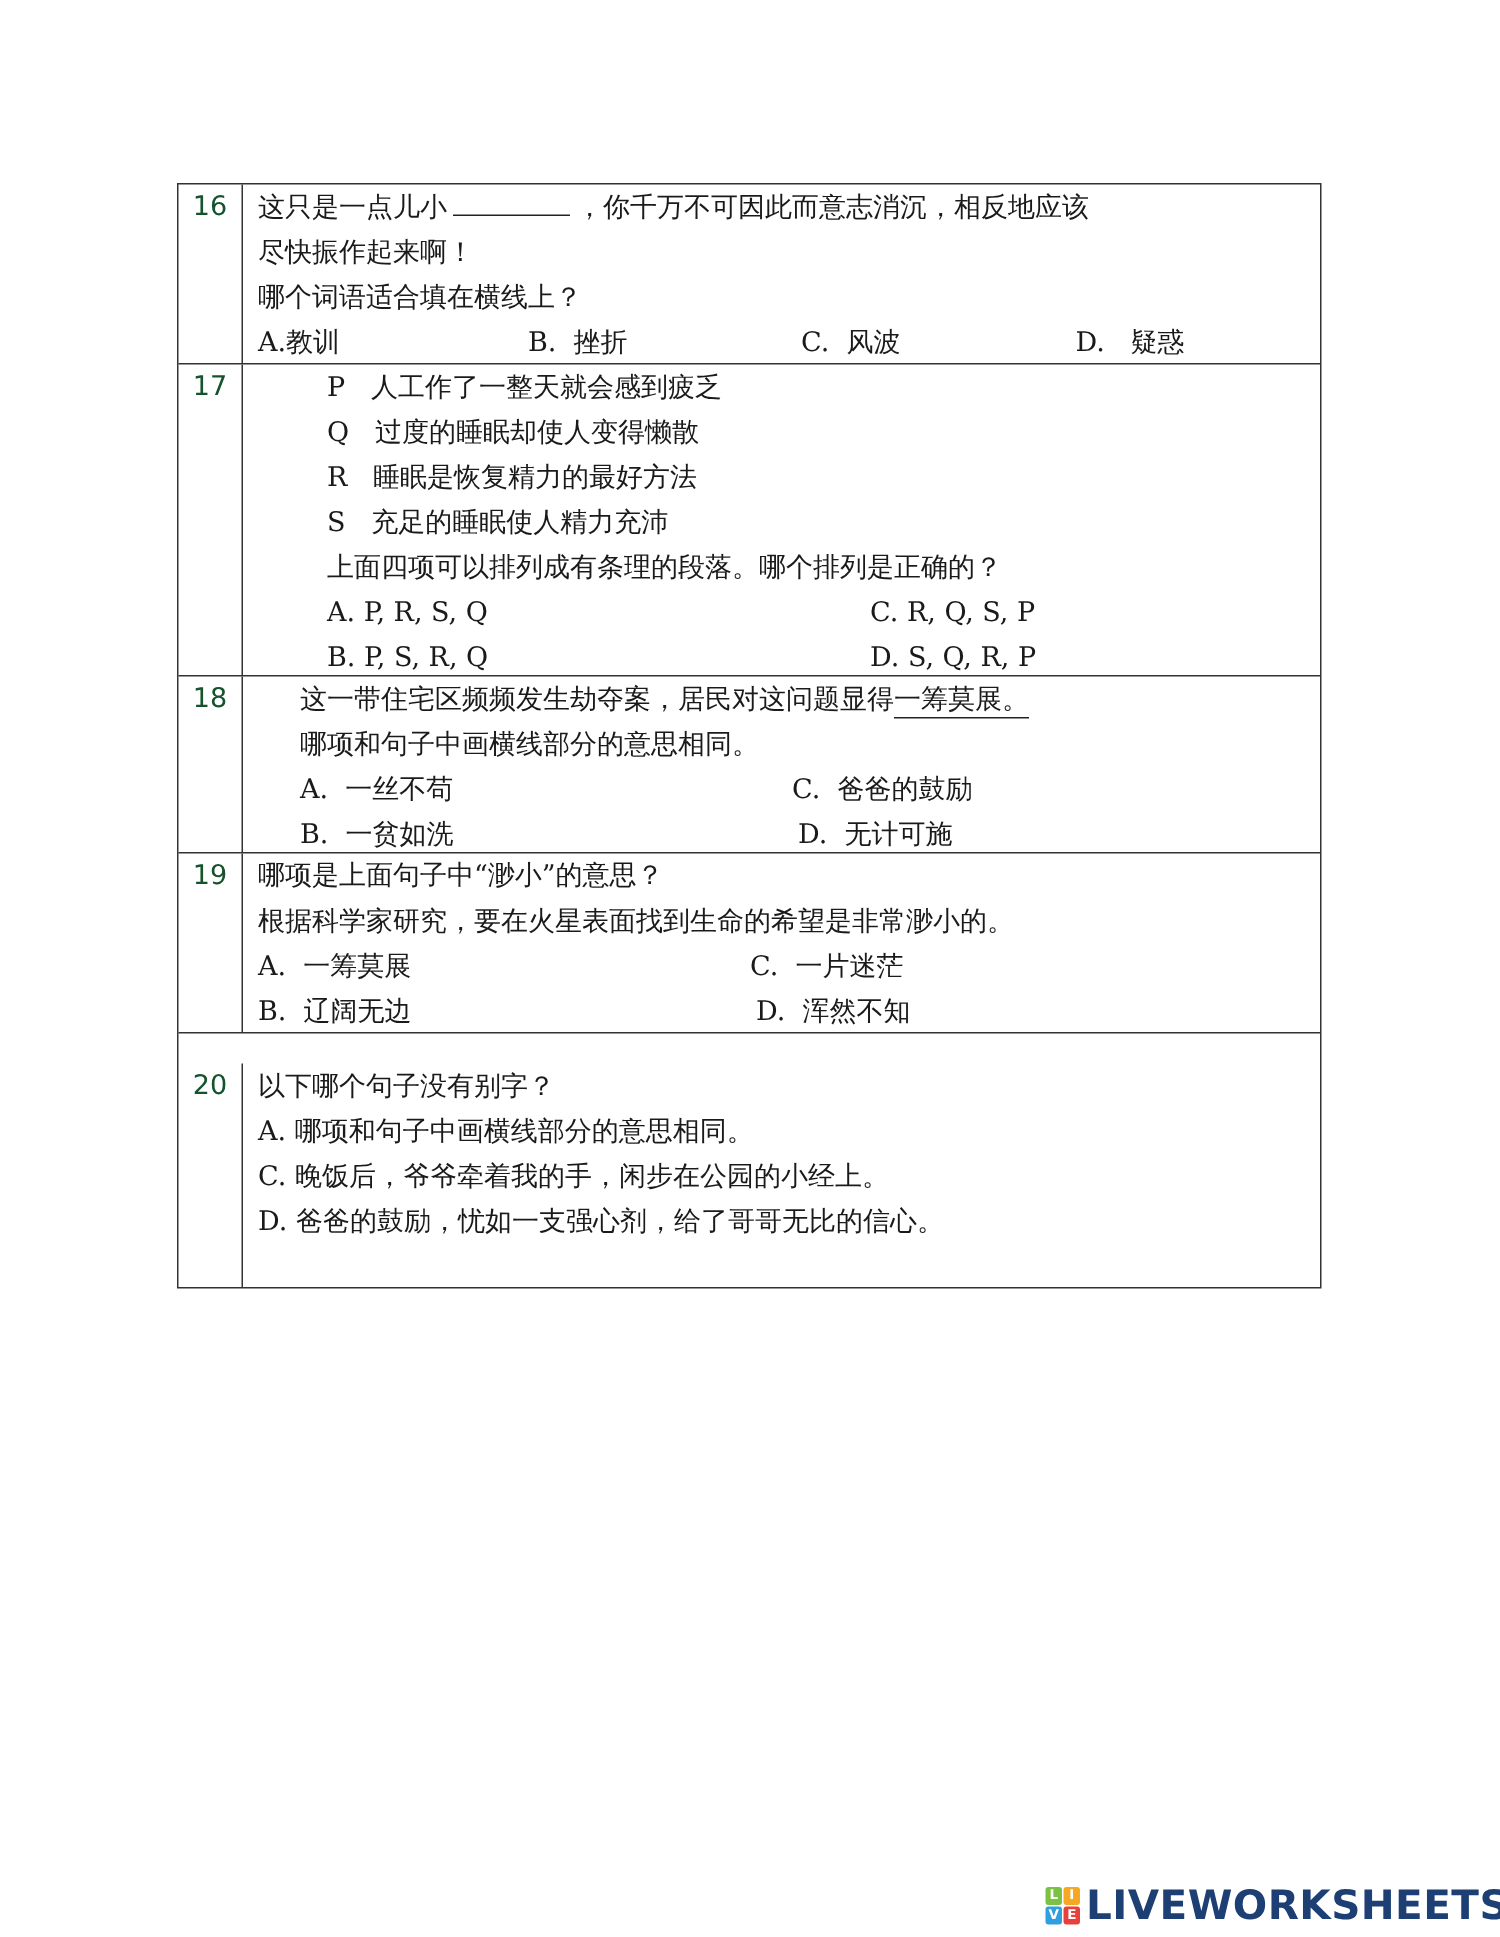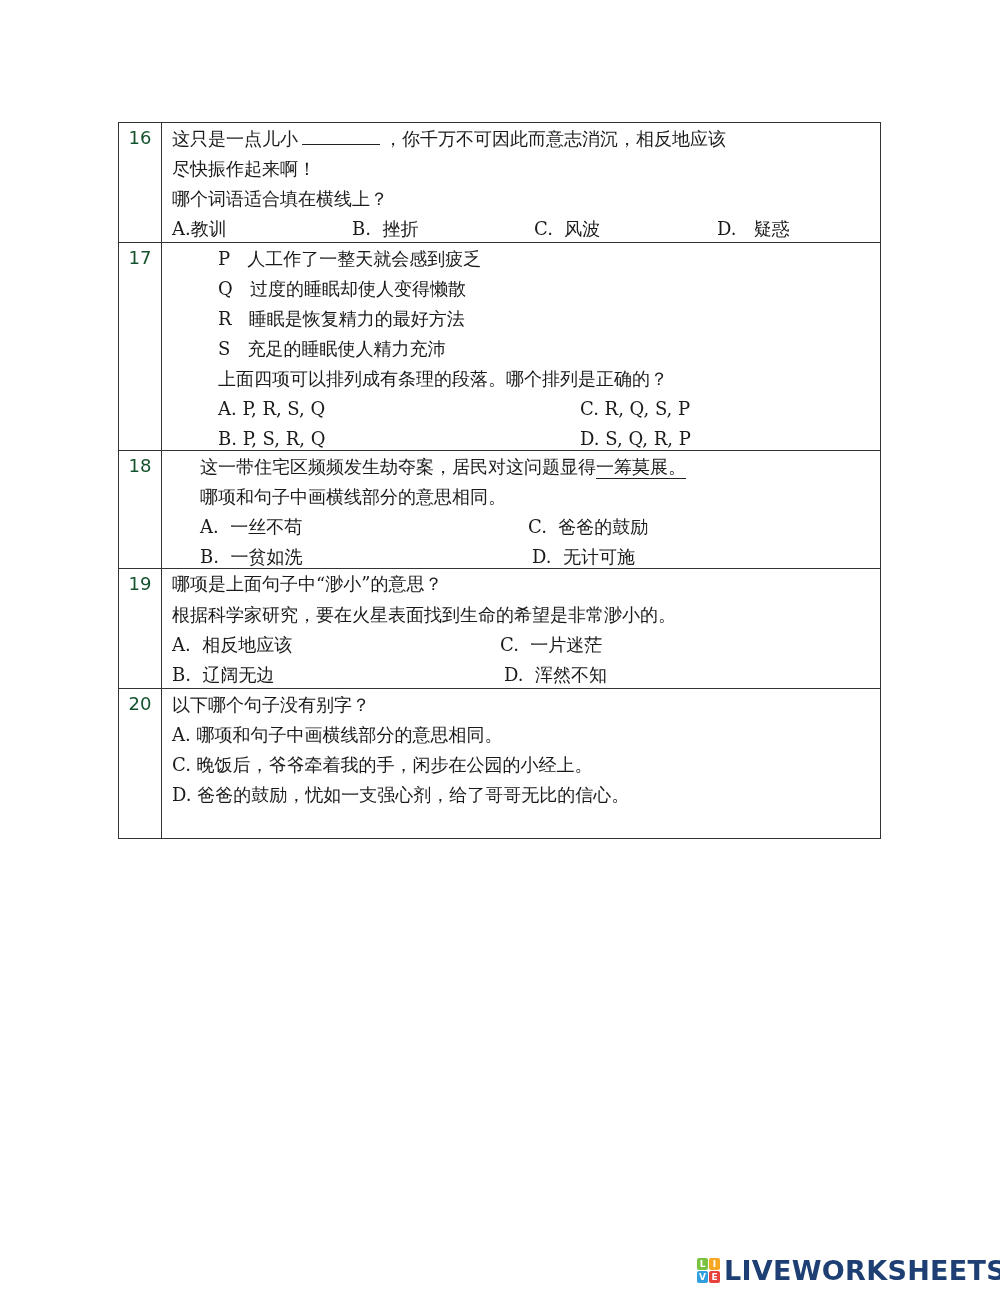--- a/index.html
+++ b/index.html
@@ -21,21 +21,21 @@
   }
   .body { flex: 1; padding: 0 0 0 10px; box-sizing: border-box; }
   .line { height: 30px; line-height: 30px; font-size: 18px; white-space: nowrap; position: relative; }
   .opt { position: absolute; top: 0; }
   .blank { display: inline-block; width: 78px; border-bottom: 1px solid #222; height: 18px; vertical-align: baseline; margin: 0 4px; }
   .ul { border-bottom: 1.5px solid #222; padding-bottom: 1px; margin-top: 14px; }
   .r16 { height: 120px; }
   .r17 { height: 208px; gap: 46px; }
   .r18 { height: 118px; gap: 28px; }
   .r19 { height: 120px; justify-content: flex-end; }
-  .r20 { height: 149px; }
+  .r20 { height: 149px; margin-top: 20px; }
   .line.first { margin-top: 1px; }
   .logo {
     position: absolute; left: 697px; top: 1255px; display: flex; align-items: center;
   }
   .logo-badge {
     display: grid; grid-template-columns: 11px 11px; grid-template-rows: 12px 12px; gap: 1px; margin-right: 4px;
   }
   .logo-badge span {
     font-family: "DejaVu Sans", sans-serif; font-size: 9px; font-weight: bold; color: #fff;
     display: flex; align-items: center; justify-content: center; border-radius: 2px;
@@ -101,21 +101,21 @@
       </div>
     </div>
   </div>
 
   <div class="row r19">
     <div class="num">19</div>
     <div class="body">
       <div class="line">哪项是上面句子中“渺小”的意思？</div>
       <div class="line first">根据科学家研究，要在火星表面找到生命的希望是非常渺小的。</div>
       <div class="line">
-        <span class="opt" style="left:0px"><span>A.</span>&nbsp;&nbsp;<span>相反地应该</span></span>
+        <span class="opt" style="left:0px"><span>A.</span>&nbsp;&nbsp;<span>一筹莫展</span></span>
         <span class="opt" style="left:328px"><span>C.</span>&nbsp;&nbsp;<span>一片迷茫</span></span>
       </div>
       <div class="line">
         <span class="opt" style="left:0px"><span>B.</span>&nbsp;&nbsp;<span>辽阔无边</span></span>
         <span class="opt" style="left:332px"><span>D.</span>&nbsp;&nbsp;<span>浑然不知</span></span>
       </div>
     </div>
   </div>
 
   <div class="row r20">

